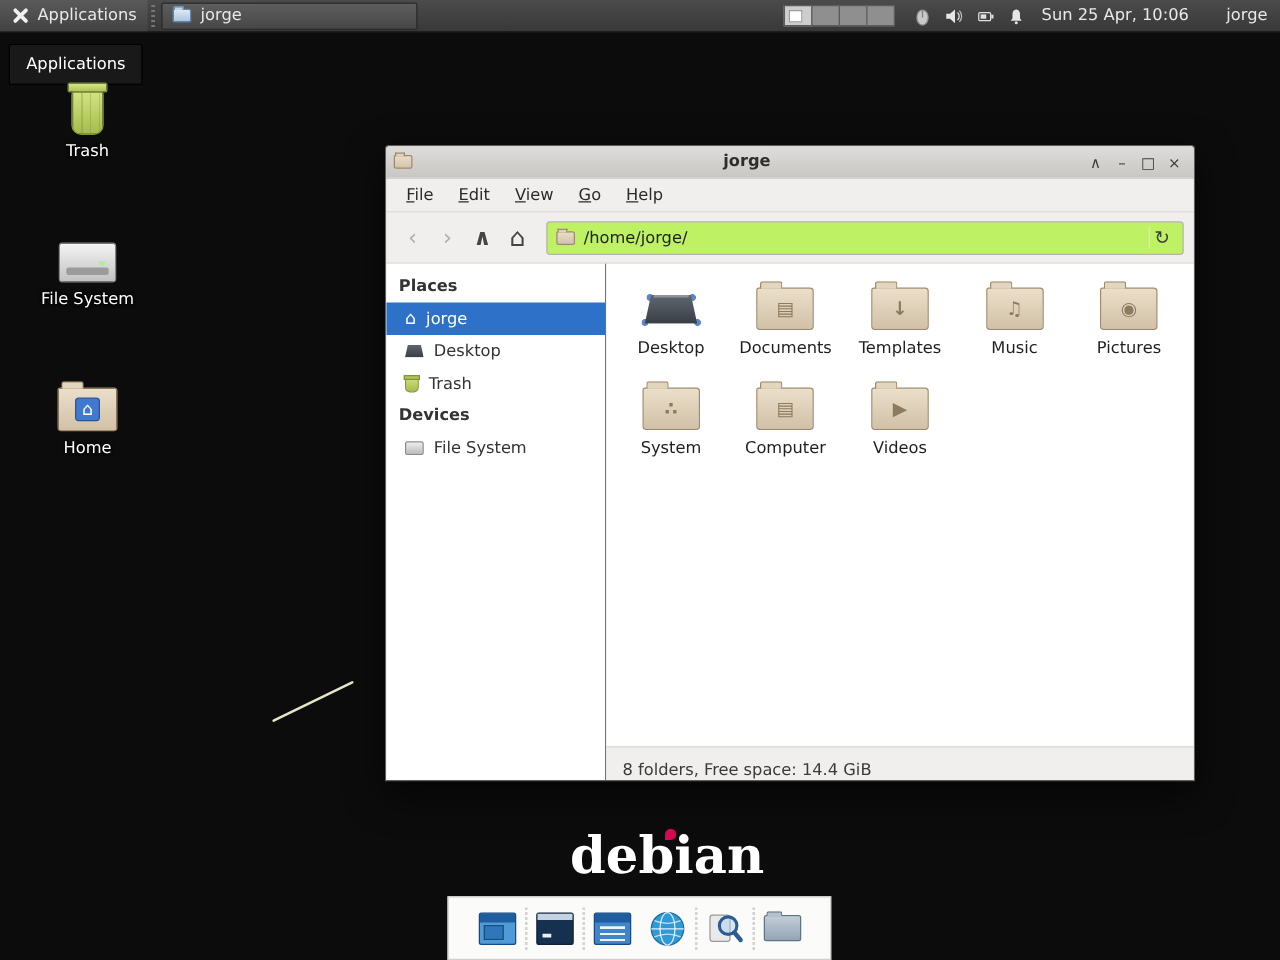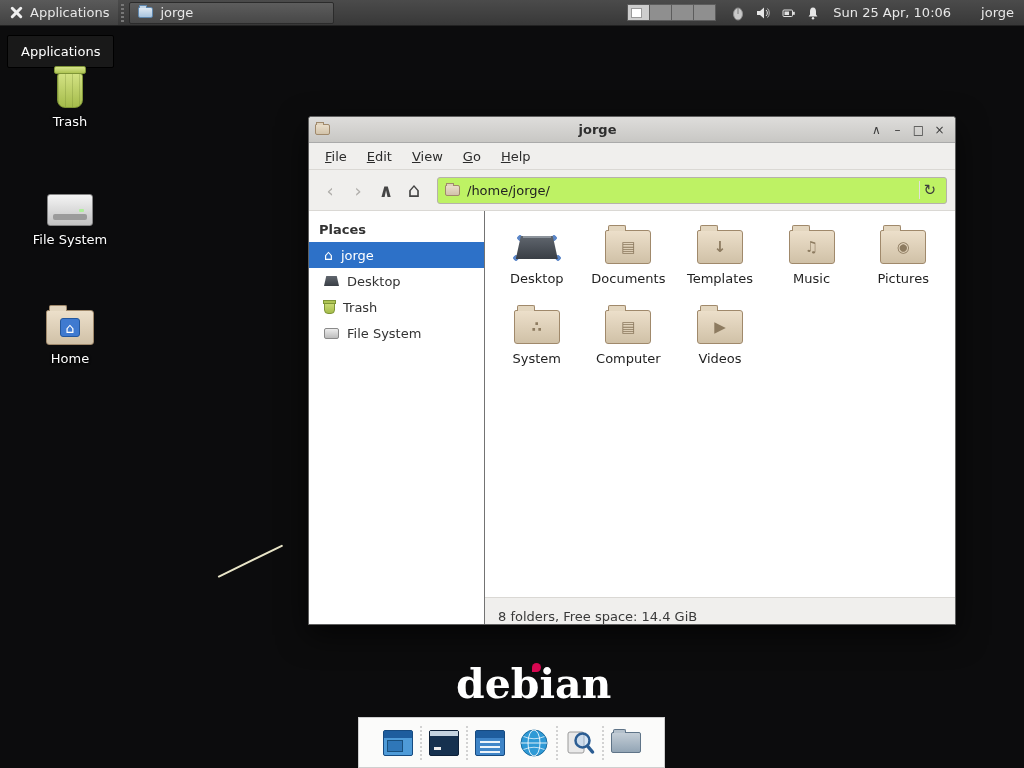--- a/index.html
+++ b/index.html
@@ -244,20 +244,21 @@
         <span>jorge</span>
       </div>
       <div class="side-item">
         <span class="mini-desk"></span>
         <span>Desktop</span>
       </div>
       <div class="side-item">
         <span class="mini-trash"></span>
         <span>Trash</span>
       </div>
+      <div class="side-h">Devices</div>
       <div class="side-item">
         <span class="mini-drive"></span>
         <span>File System</span>
       </div>
     </div>
 
     <div class="main-col">
       <div class="files">
         <div class="files-grid">
           <div class="file-item">

